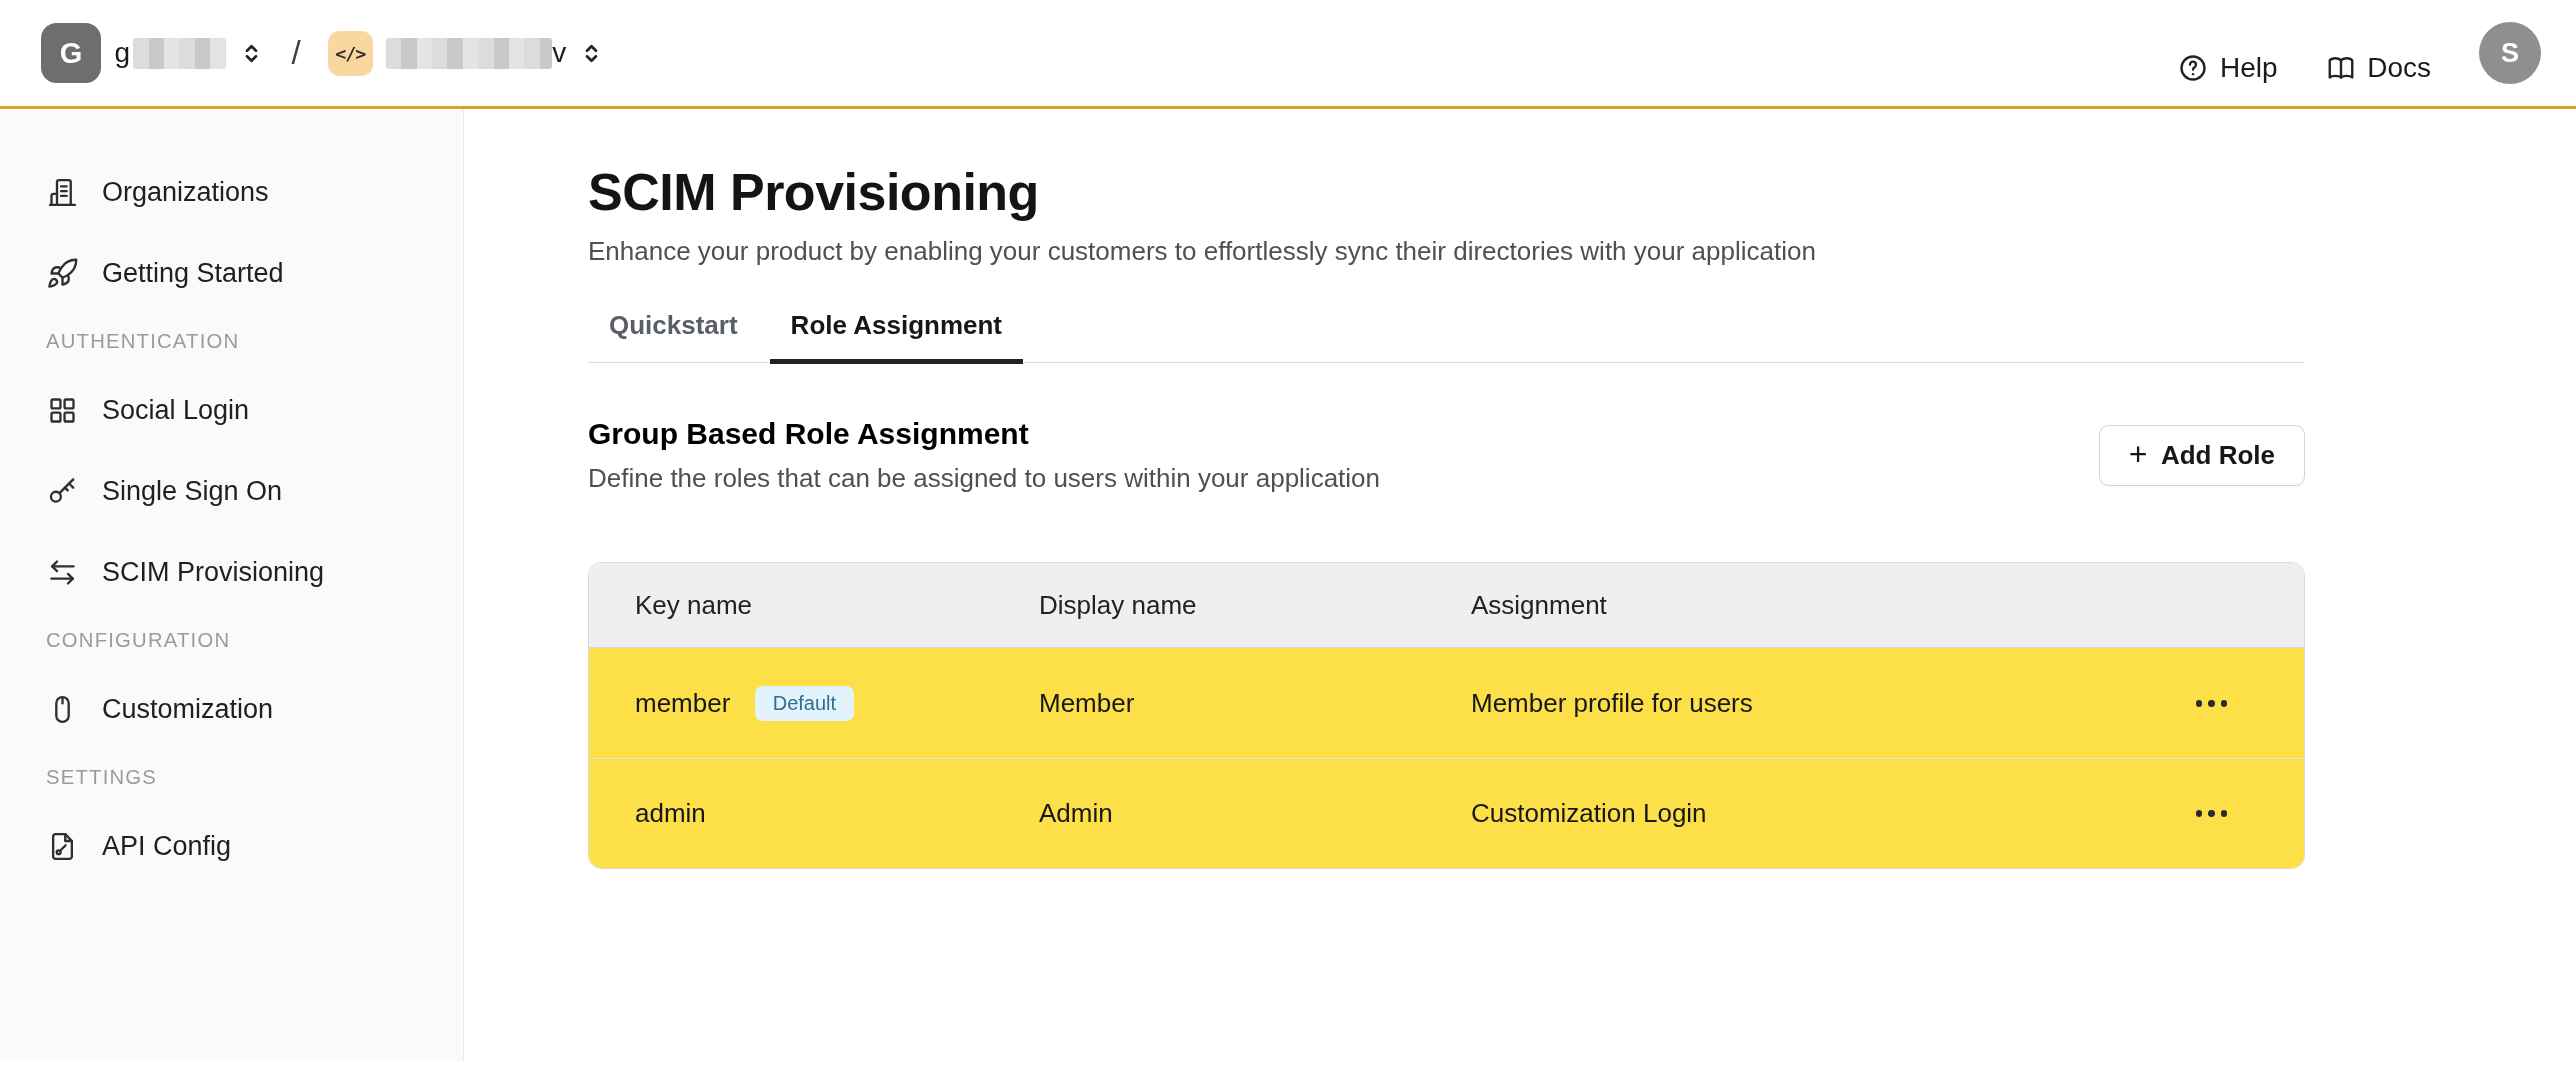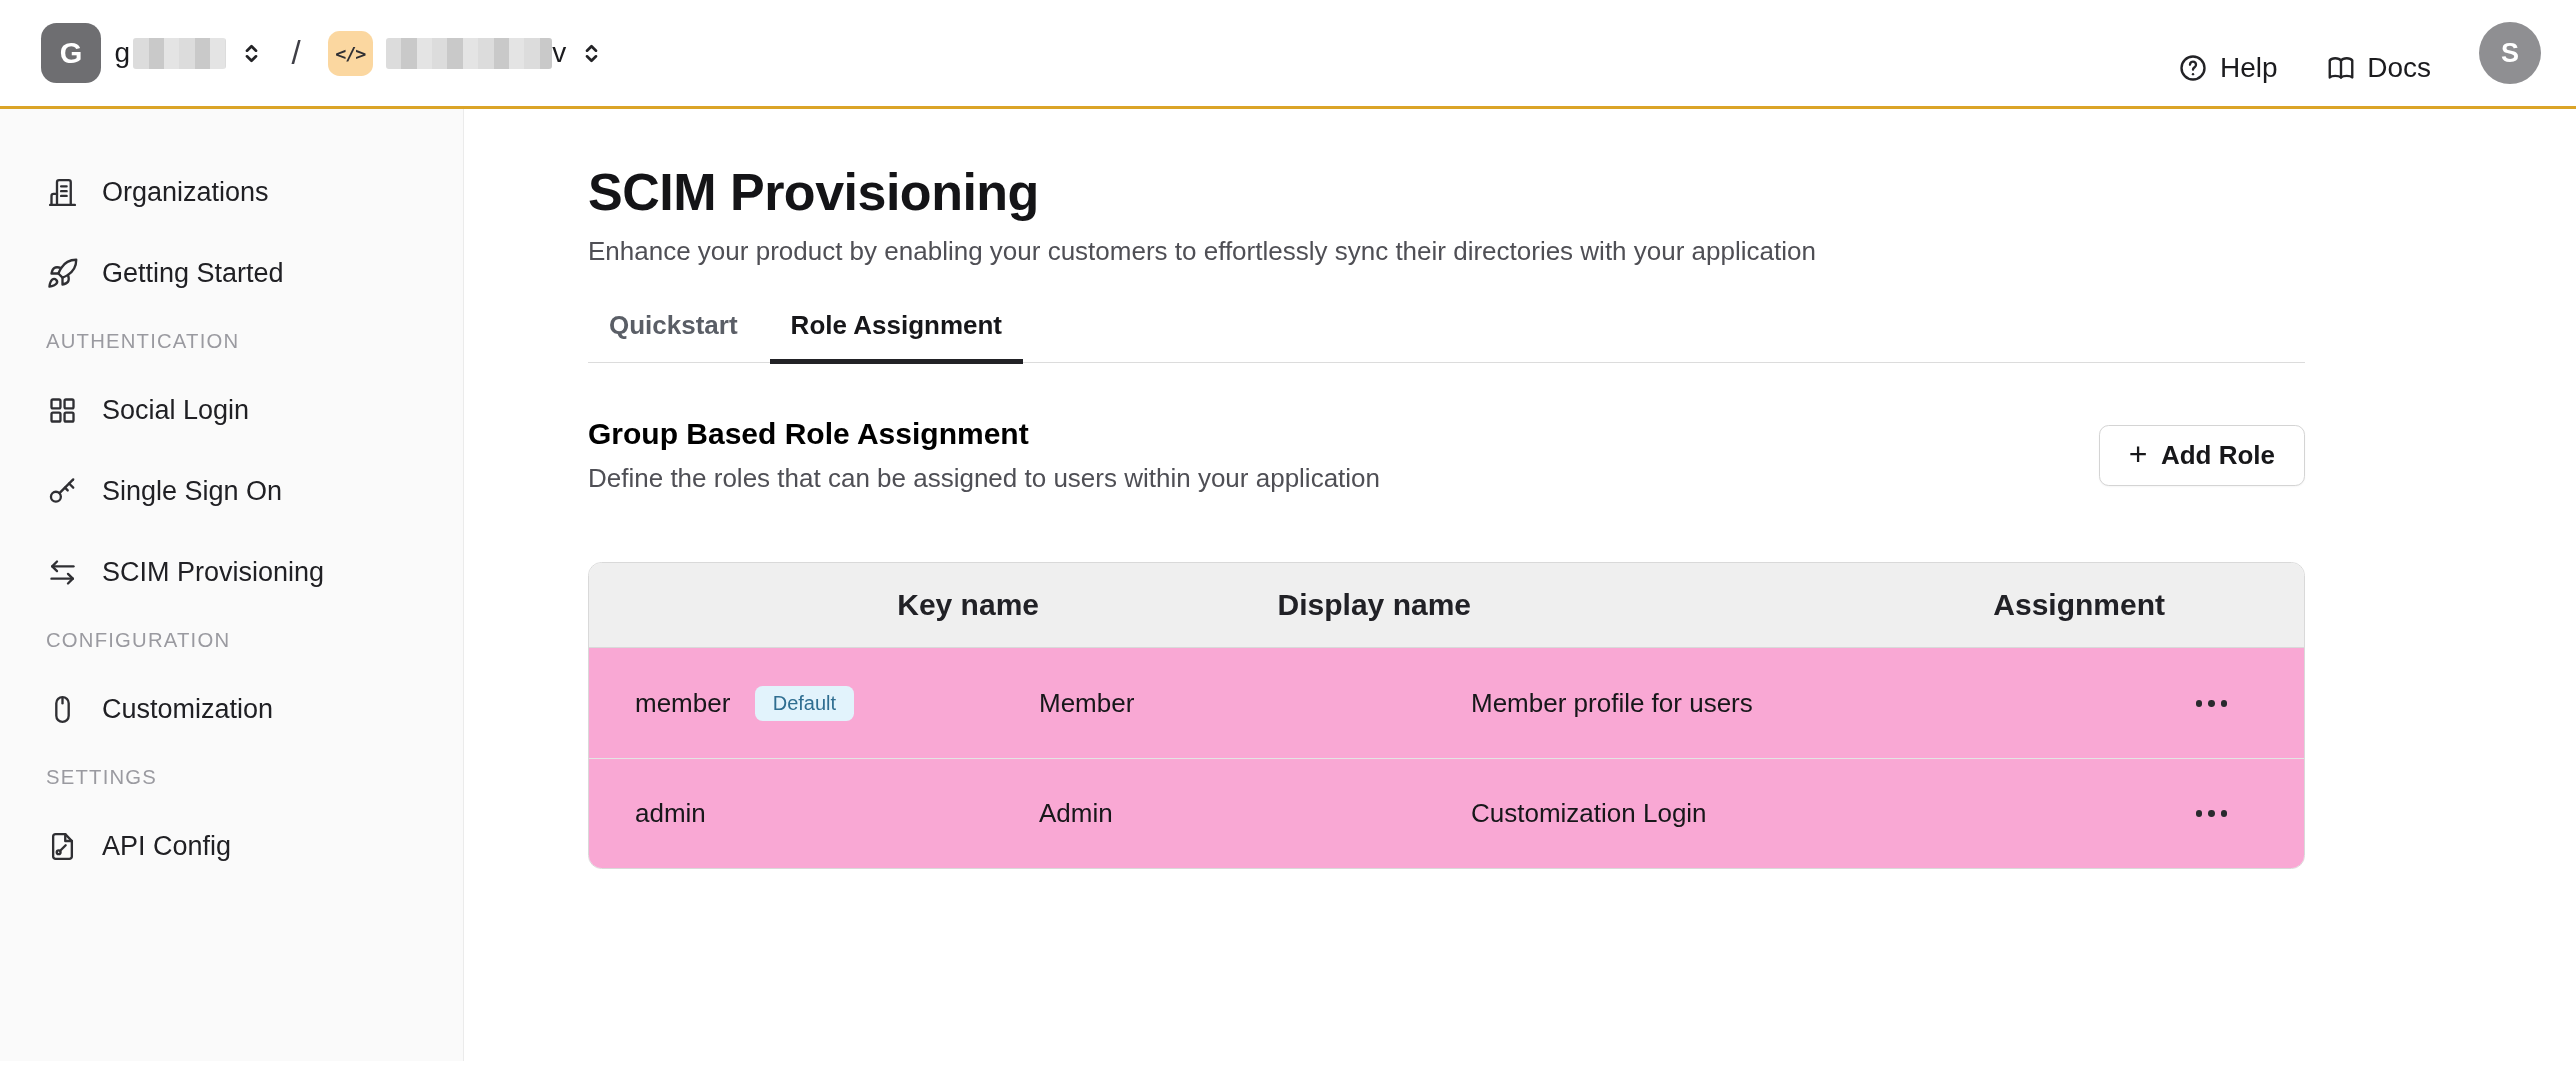--- a/index.html
+++ b/index.html
@@ -78,22 +78,22 @@
     border:1.9px solid #d4d4d4; border-radius:9.7px; background:#fff;
     font-family:"Liberation Sans", sans-serif;
     font-size:26px; font-weight:600; color:#17171a; cursor:pointer;
     box-shadow:0 1px 1.9px rgba(0,0,0,.04);
   }
   .plus { font-size:32px; font-weight:400; line-height:1; margin-top:-2.9px; }
 
   
   .table { margin-top:68px; border:1.9px solid #d9d9d9; border-radius:13.5px; overflow:hidden; background:#fff; }
   .thead, .trow { display:grid; grid-template-columns:404px 432px 1fr 93px; align-items:center; padding:0 46px; }
-  .thead { height:85px; background:#efefef; border-bottom:1.9px solid #d9d9d9; font-size:30px; font-weight:700; color:#212126;text-align:right; }
-  .trow { height:110px; font-size:26px; color:#17171a; background:#f9a8d4; }
+  .thead { height:85px; background:#efefef; border-bottom:1.9px solid #d9d9d9; font-size:26px; font-weight:400; color:#212126; }
+  .trow { height:110px; font-size:26px; color:#17171a; background:#fde047; }
   .trow + .trow { border-top:1.9px solid #e4e4e4; }
   .key-cell { display:flex; align-items:center; }
   .badge {
     margin-left:25px; padding:5.8px 17.4px; border-radius:7.7px;
     background:var(--badge_bg,#e2f3fc); color:var(--badge_text,#2f6e91);
     font-size:20px; font-weight:500;
   }
   .dots { display:flex; gap:5.8px; justify-content:center; align-items:center; cursor:pointer; padding:11.6px 0; }
   .dots i { width:6.8px; height:6.8px; border-radius:50%; background:#2a2a2e; }
 </style>

